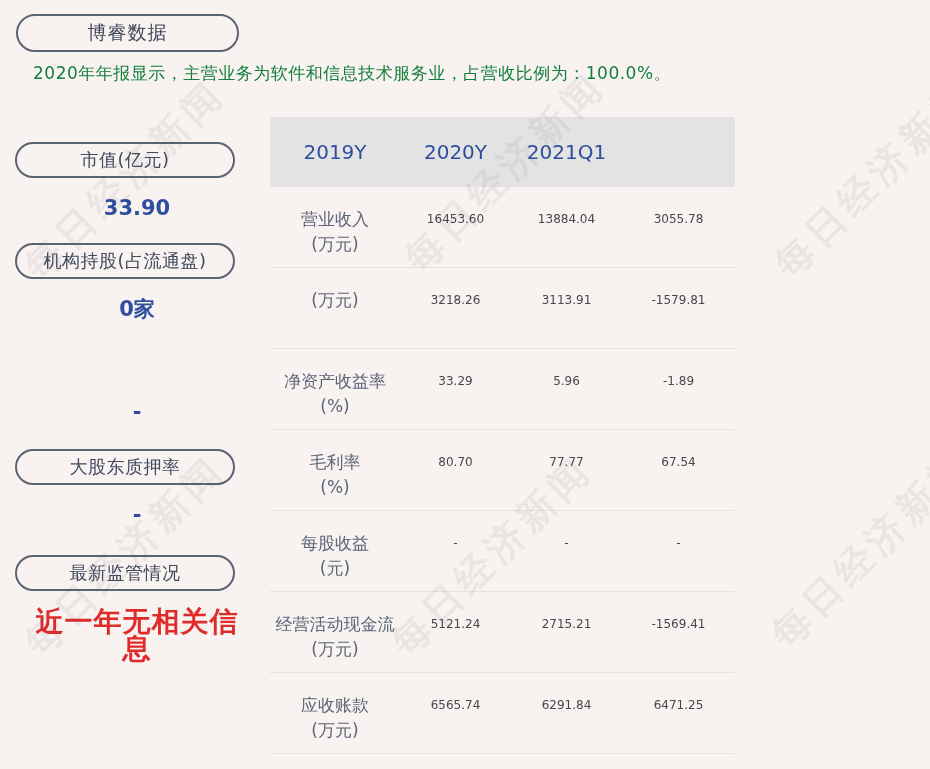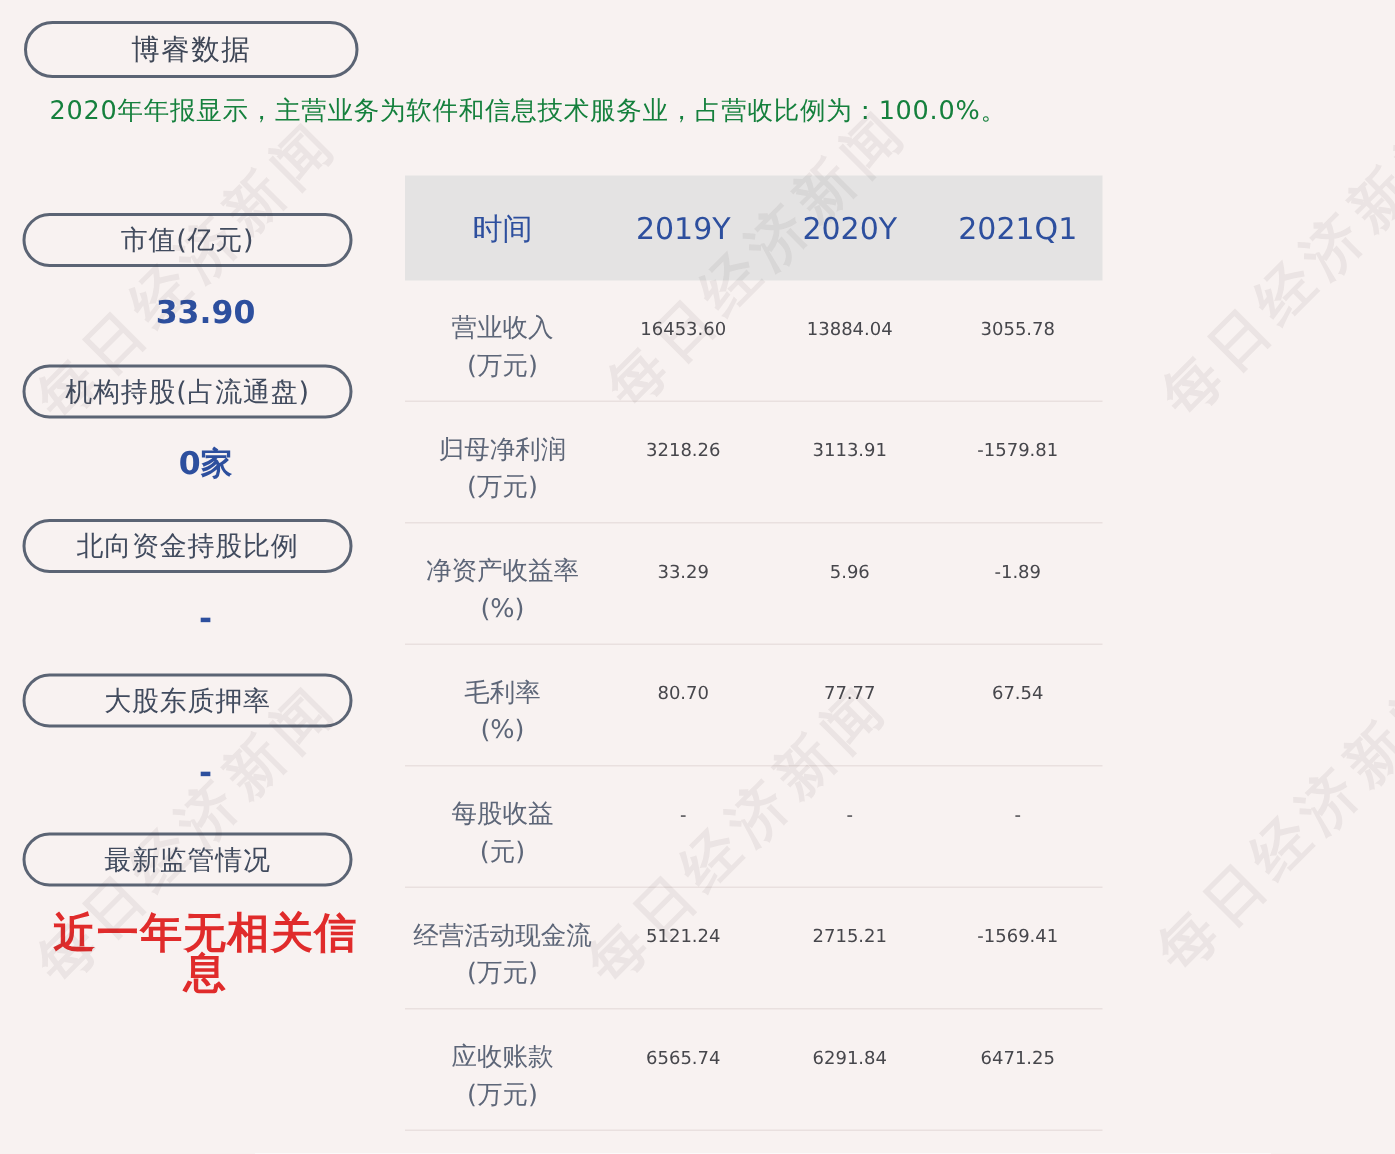--- a/index.html
+++ b/index.html
@@ -94,54 +94,51 @@
   <div class="sidebar">
     <div class="side-item" style="top:0px;">
       <div class="side-pill">市值(亿元)</div>
       <div class="side-value blue">33.90</div>
     </div>
     <div class="side-item" style="top:101px;">
       <div class="side-pill">机构持股(占流通盘)</div>
       <div class="side-value blue">0家</div>
     </div>
     <div class="side-item" style="top:204px;">
-      <div class="side-pill">北向资金持股比例</div>
       <div class="side-value blue">-</div>
     </div>
     <div class="side-item" style="top:307px;">
       <div class="side-pill">大股东质押率</div>
       <div class="side-value blue">-</div>
     </div>
     <div class="side-item" style="top:413px;">
       <div class="side-pill">最新监管情况</div>
       <div class="side-value red">近一年无相关信息</div>
     </div>
   </div>
 
   <div class="fin-table">
     <div class="t-head">
-      <div class="hcell">时间</div>
       <div class="hcell">2019Y</div>
       <div class="hcell">2020Y</div>
       <div class="hcell">2021Q1</div>
     </div>
 
     <div class="t-row">
       <div class="cell label">
         <div>营业收入</div>
         <div>(万元)</div>
       </div>
       <div class="cell val">16453.60</div>
       <div class="cell val">13884.04</div>
       <div class="cell val">3055.78</div>
     </div>
 
     <div class="t-row">
       <div class="cell label">
-        <div>归母净利润</div>
         <div>(万元)</div>
       </div>
       <div class="cell val">3218.26</div>
       <div class="cell val">3113.91</div>
       <div class="cell val">-1579.81</div>
     </div>
 
     <div class="t-row">
       <div class="cell label">
         <div>净资产收益率</div>

